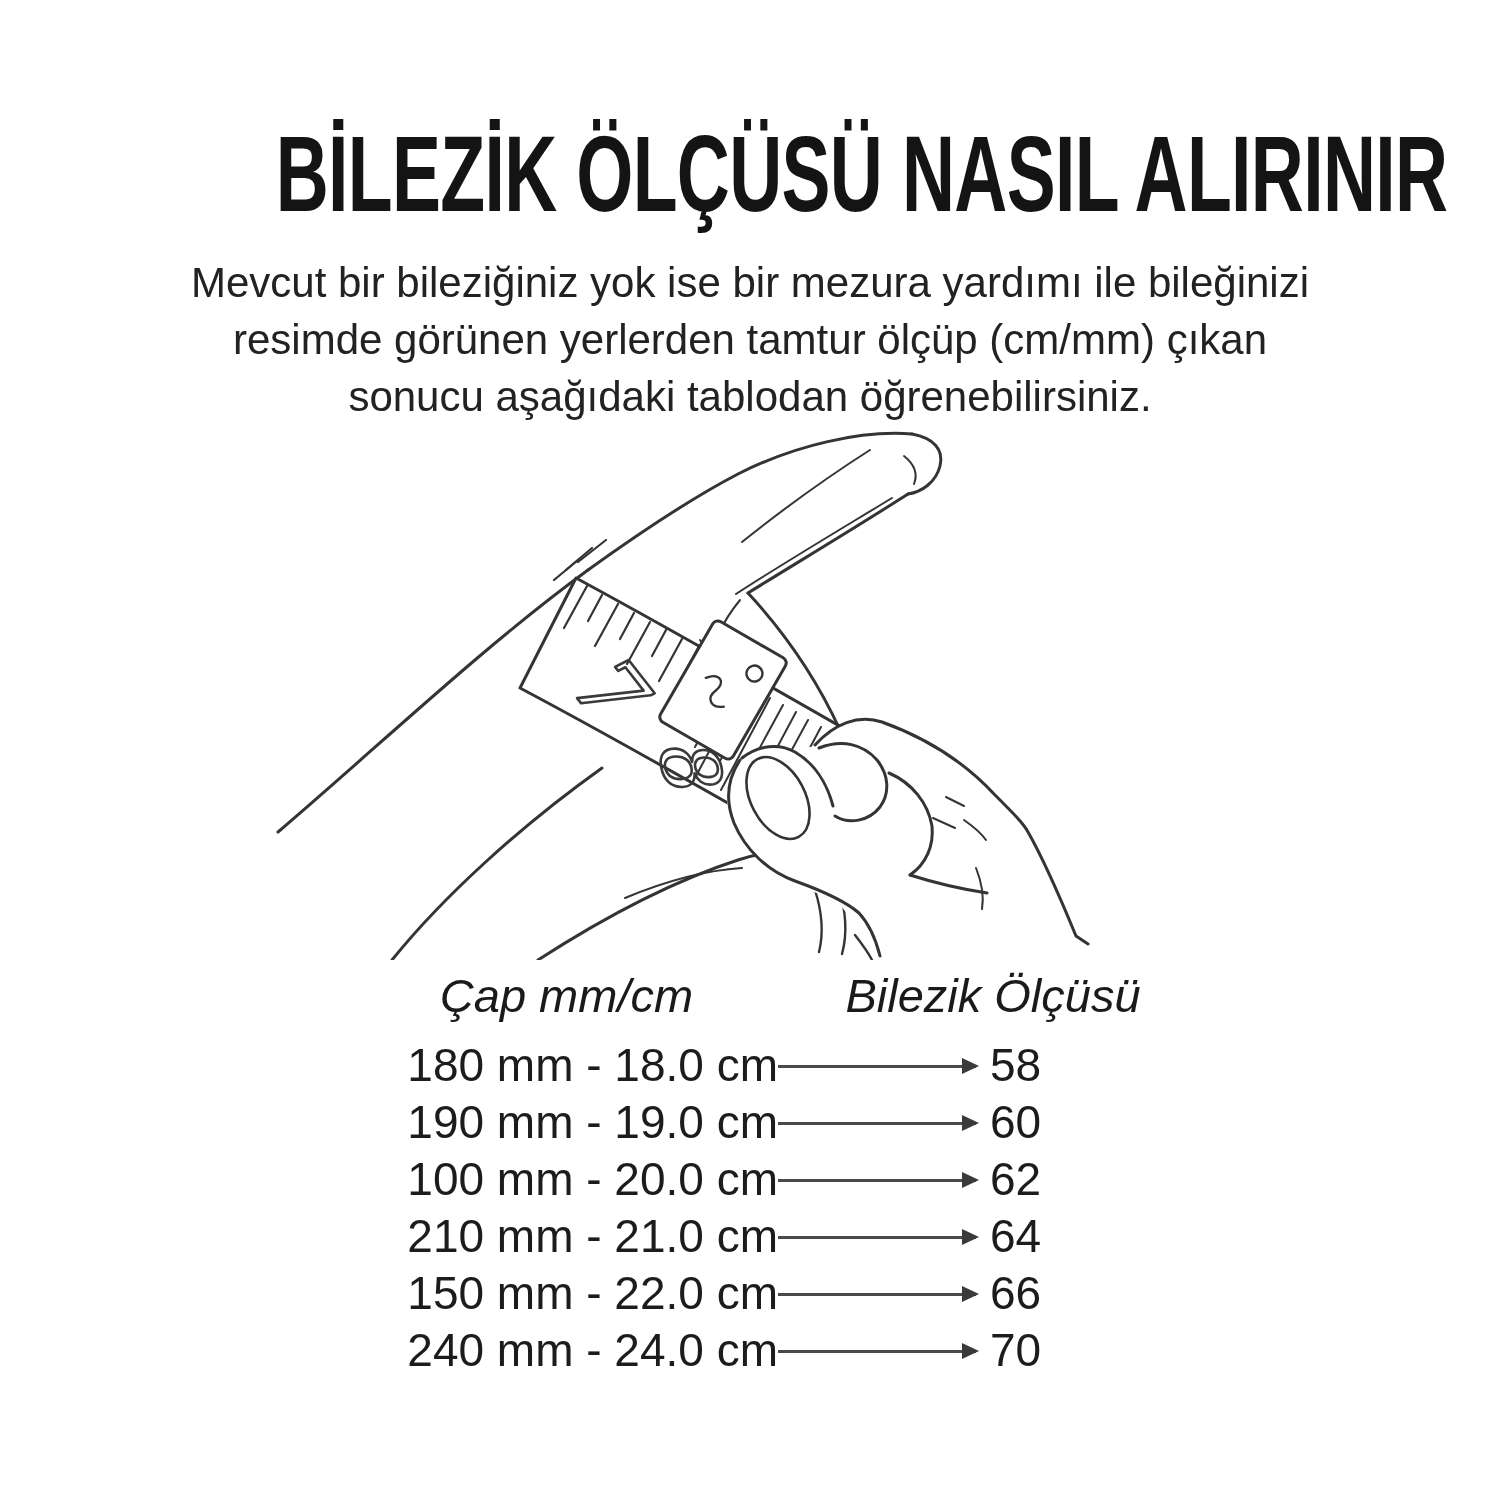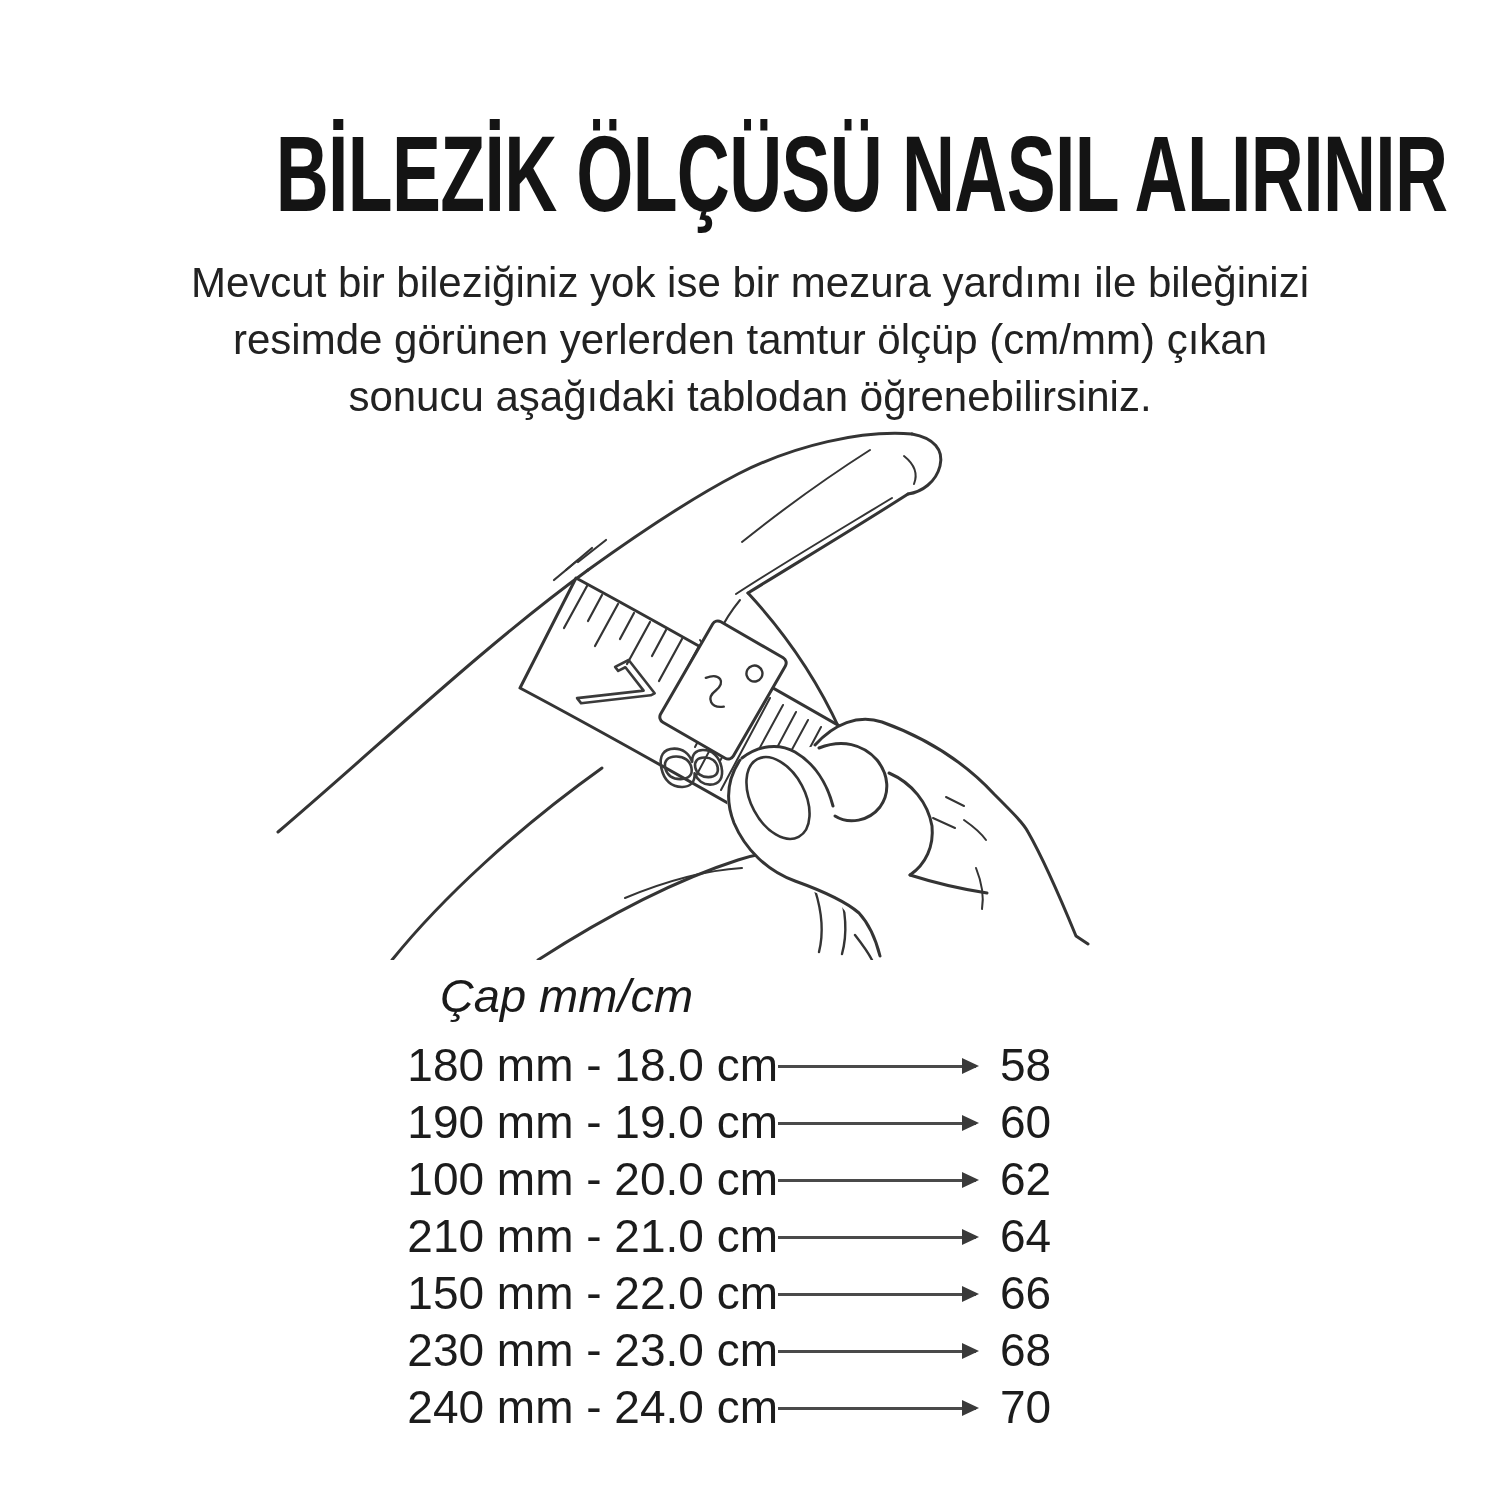--- a/index.html
+++ b/index.html
@@ -51,21 +51,21 @@
     position:relative; width:198px; height:3px;
     background:#4a4a4a; margin-top:4px; flex:none;
   }
   .arrow::after {
     content:""; position:absolute; right:-3px; top:-7px;
     width:0; height:0;
     border-left:17px solid #3a3a3a;
     border-top:8px solid transparent;
     border-bottom:8px solid transparent;
   }
-  .size { margin-left:24px; white-space:nowrap; }
+  .size { margin-left:14px; white-space:nowrap; }
 </style>
 </head>
 <body>
 
 <div class="page">
 
   <div class="title-wrap">
     <div class="title">BİLEZİK ÖLÇÜSÜ NASIL ALIRINIR</div>
   </div>
 
@@ -155,20 +155,21 @@
           <path d="M 676,367 L 694,376" stroke-width="2"></path>
           <path d="M 585,505 C 592,514 598,522 602,530" stroke-width="2.4"></path>
         </g>
       </g>
     </svg>
   </div>
 
   <div class="table">
     <div class="thead">
       <div class="th-left">Çap mm/cm</div>
+      <div class="th-right">Bilezik Ölçüsü</div>
     </div>
   </div>
 
   <div class="rows">
     <div class="row">
       <span class="meas">180 mm - 18.0 cm</span>
       <span class="arrow"></span>
       <span class="size">58</span>
     </div>
     <div class="row">
@@ -185,24 +186,19 @@
       <span class="meas">210 mm - 21.0 cm</span>
       <span class="arrow"></span>
       <span class="size">64</span>
     </div>
     <div class="row">
       <span class="meas">150 mm - 22.0 cm</span>
       <span class="arrow"></span>
       <span class="size">66</span>
     </div>
     <div class="row">
-      <span class="meas">230 mm - 23.0 cm</span>
-      <span class="arrow"></span>
-      <span class="size">68</span>
-    </div>
-    <div class="row">
       <span class="meas">240 mm - 24.0 cm</span>
       <span class="arrow"></span>
       <span class="size">70</span>
     </div>
   </div>
 
 </div>
 
 </body></html>

